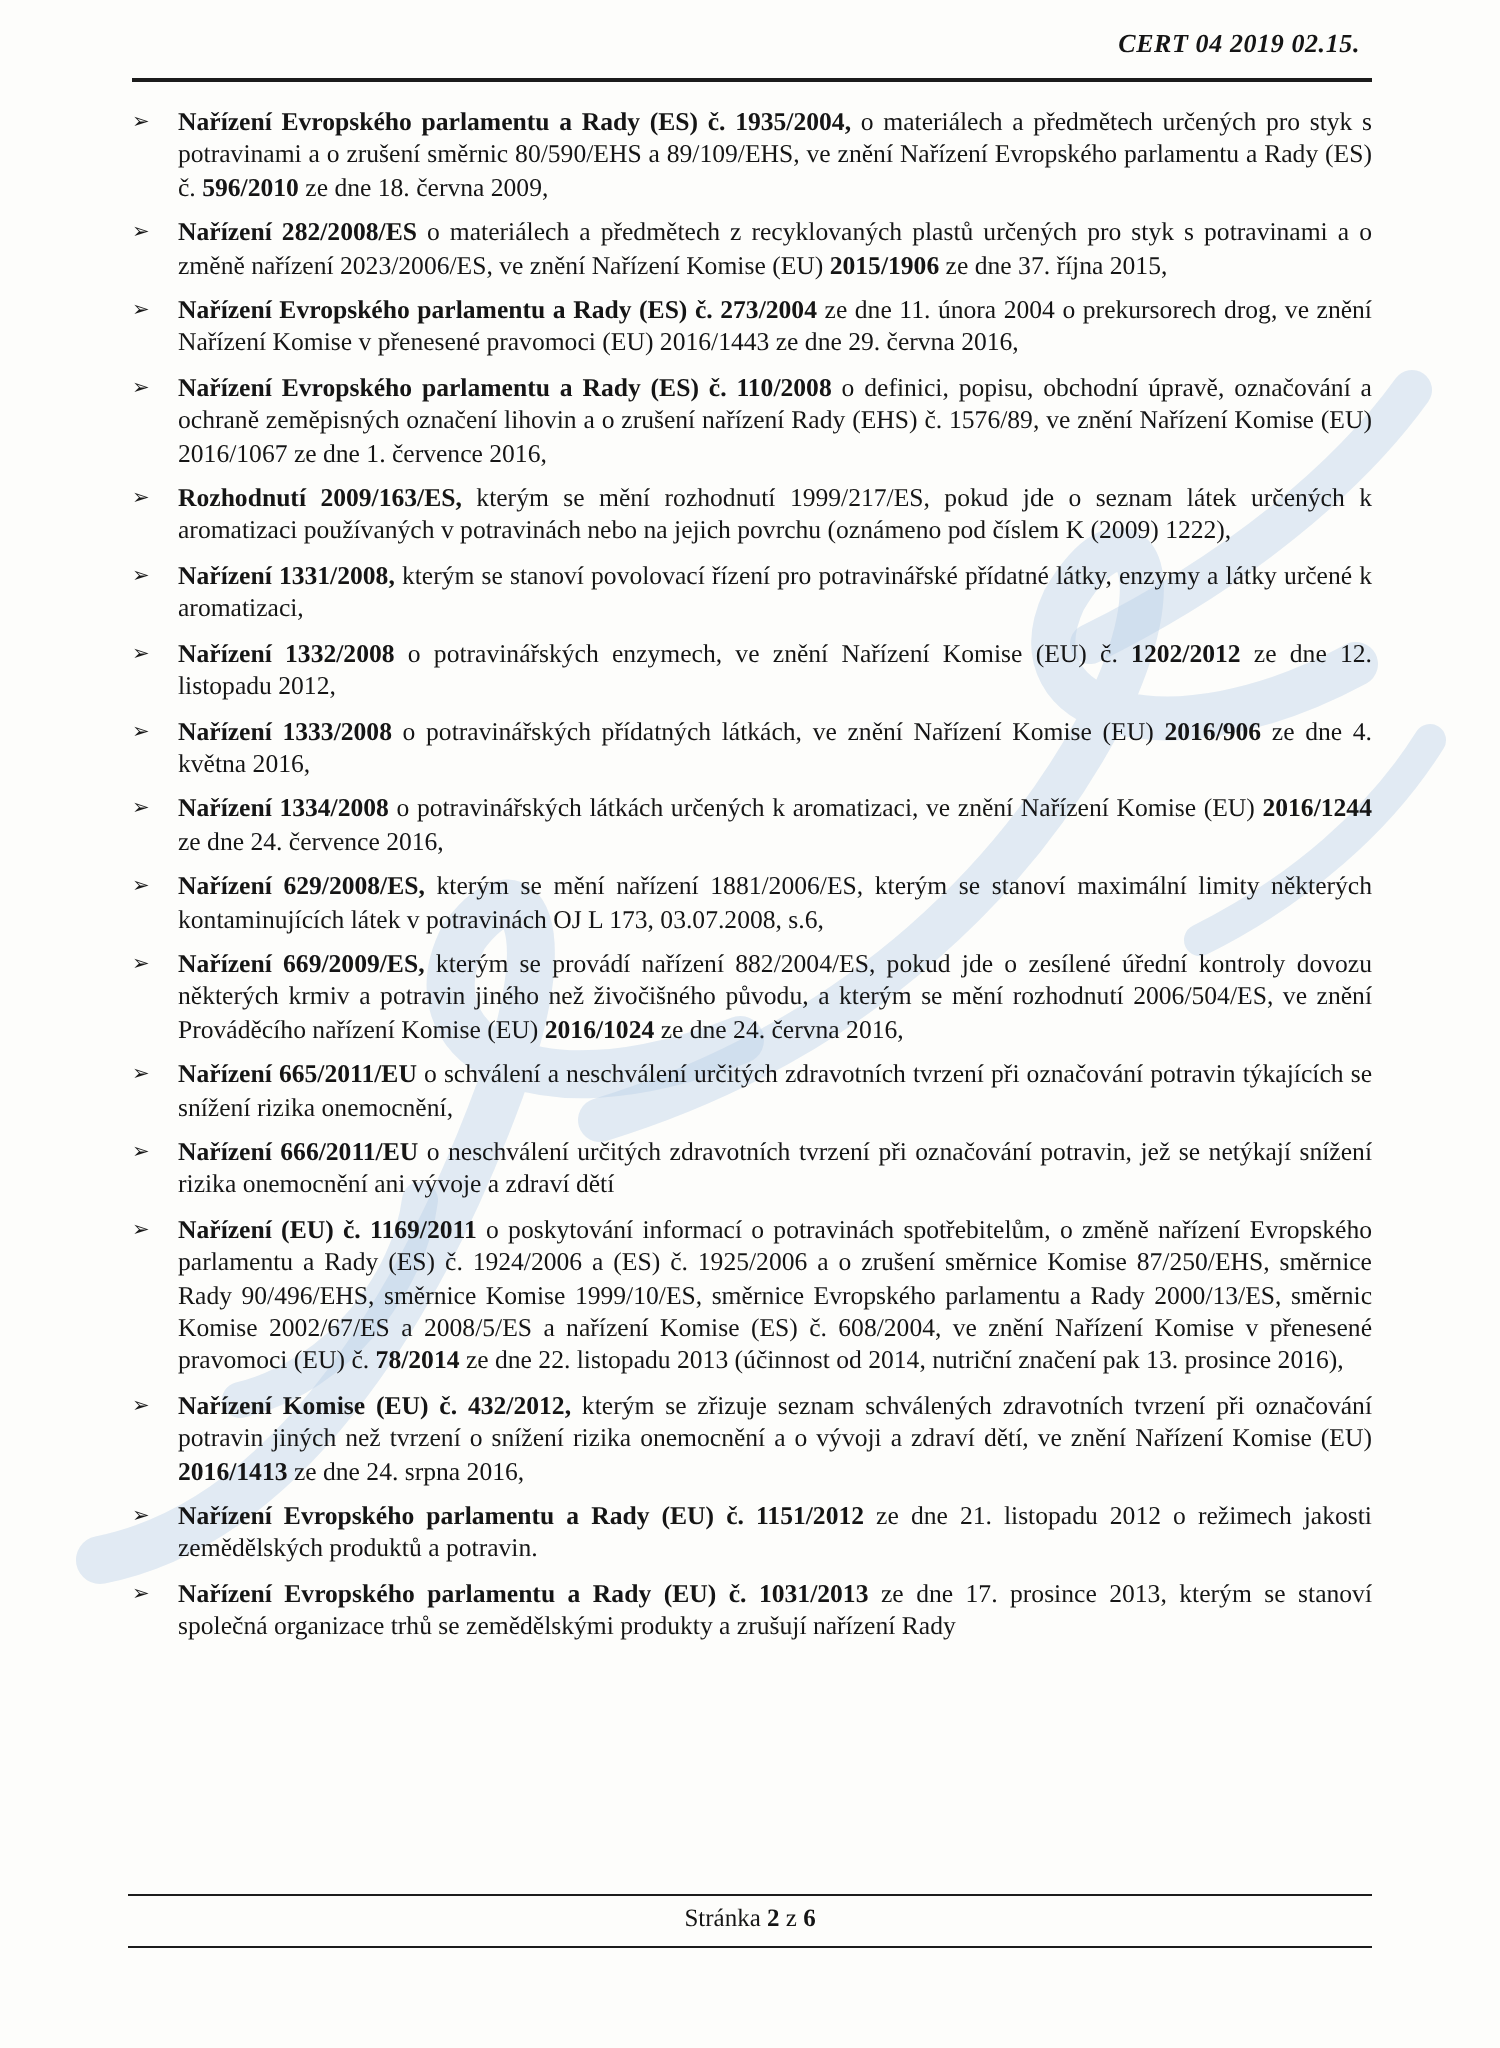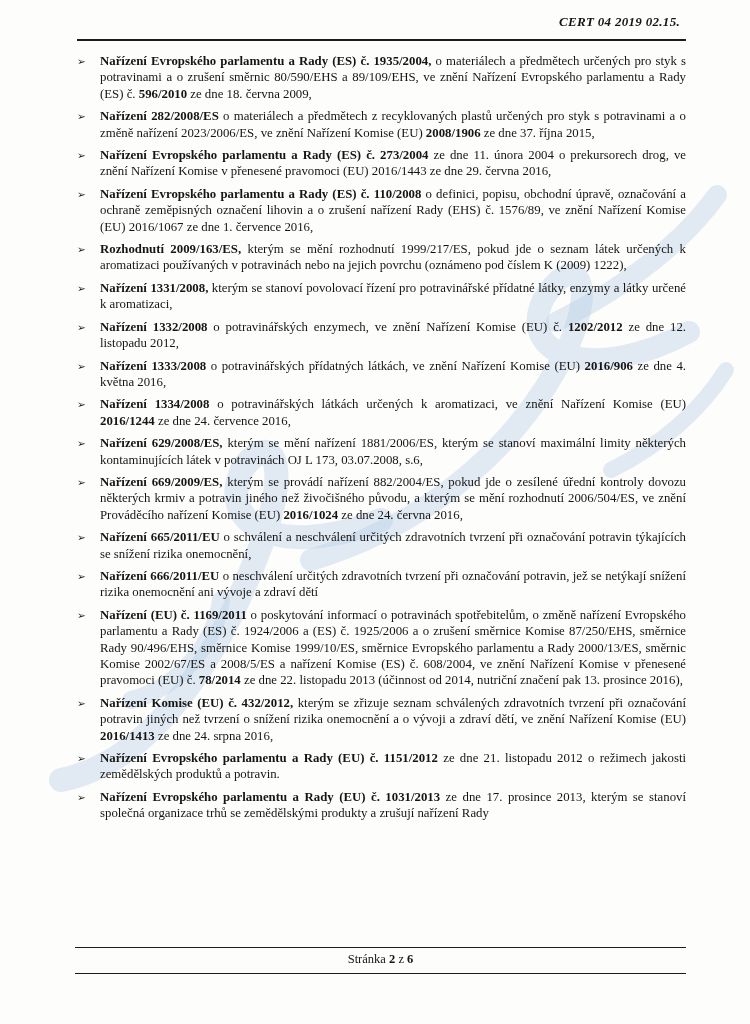--- a/index.html
+++ b/index.html
@@ -5,21 +5,21 @@
   * { box-sizing: border-box; }
   html, body { margin: 0; padding: 0; }
   body {
     width: 750px; height: 1024px;
     background: #fdfdfb;
     font-family: "Liberation Serif", serif;
     color: #151515;
     position: relative;
     overflow: hidden;
   }
-  .page { position: absolute; inset: 0; padding: 14px 64px 0 66px; margin-left: 11px; }
+  .page { position: absolute; inset: 0; padding: 14px 64px 0 66px; }
   .watermark {
     position: absolute; inset: 0; width: 750px; height: 1024px;
     pointer-events: none; z-index: 0;
   }
   .content { position: relative; z-index: 1; }
   .header {
     text-align: right;
     font-style: italic;
     font-weight: bold;
     font-size: 13px;
@@ -81,21 +81,21 @@
     <hr class="header-rule">
 
     <div class="reg-list" id="reg-list">
   <div class="item">
     <span class="bullet">➢</span>
     <span class="item-text"><b>Nařízení Evropského parlamentu a Rady (ES) č. 1935/2004,</b><span> o materiálech a předmětech určených pro styk s potravinami a o zrušení směrnic 80/590/EHS a 89/109/EHS, ve znění Nařízení Evropského parlamentu a Rady (ES) č. </span><b>596/2010</b><span> ze dne 18. června 2009,</span></span>
   </div>
 
   <div class="item">
     <span class="bullet">➢</span>
-    <span class="item-text"><b>Nařízení 282/2008/ES</b><span> o materiálech a předmětech z recyklovaných plastů určených pro styk s potravinami a o změně nařízení 2023/2006/ES, ve znění Nařízení Komise (EU) </span><b>2008/1906</b><span> ze dne 37. října 2015,</span></span>
+    <span class="item-text"><b>Nařízení 282/2008/ES</b><span> o materiálech a předmětech z recyklovaných plastů určených pro styk s potravinami a o změně nařízení 2023/2006/ES, ve znění Nařízení Komise (EU) </span><b>2015/1906</b><span> ze dne 37. října 2015,</span></span>
   </div>
 
   <div class="item">
     <span class="bullet">➢</span>
     <span class="item-text"><b>Nařízení Evropského parlamentu a Rady (ES) č. 273/2004</b><span> ze dne 11. února 2004 o prekursorech drog, ve znění Nařízení Komise v přenesené pravomoci (EU) 2016/1443 ze dne 29. června 2016,</span></span>
   </div>
 
   <div class="item">
     <span class="bullet">➢</span>
     <span class="item-text"><b>Nařízení Evropského parlamentu a Rady (ES) č. 110/2008</b><span> o definici, popisu, obchodní úpravě, označování a ochraně zeměpisných označení lihovin a o zrušení nařízení Rady (EHS) č. 1576/89, ve znění Nařízení Komise (EU) 2016/1067 ze dne 1. července 2016,</span></span>

